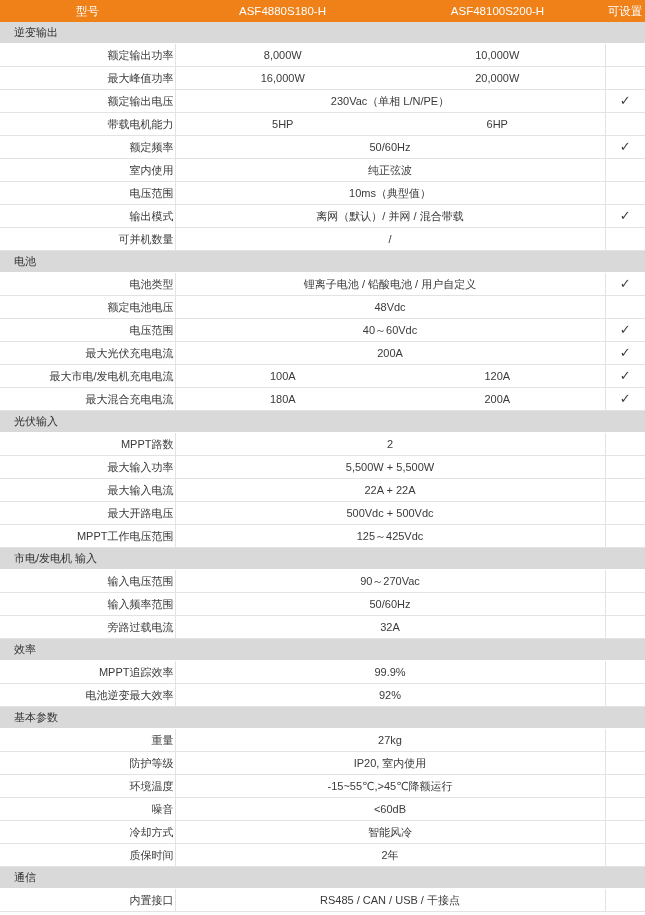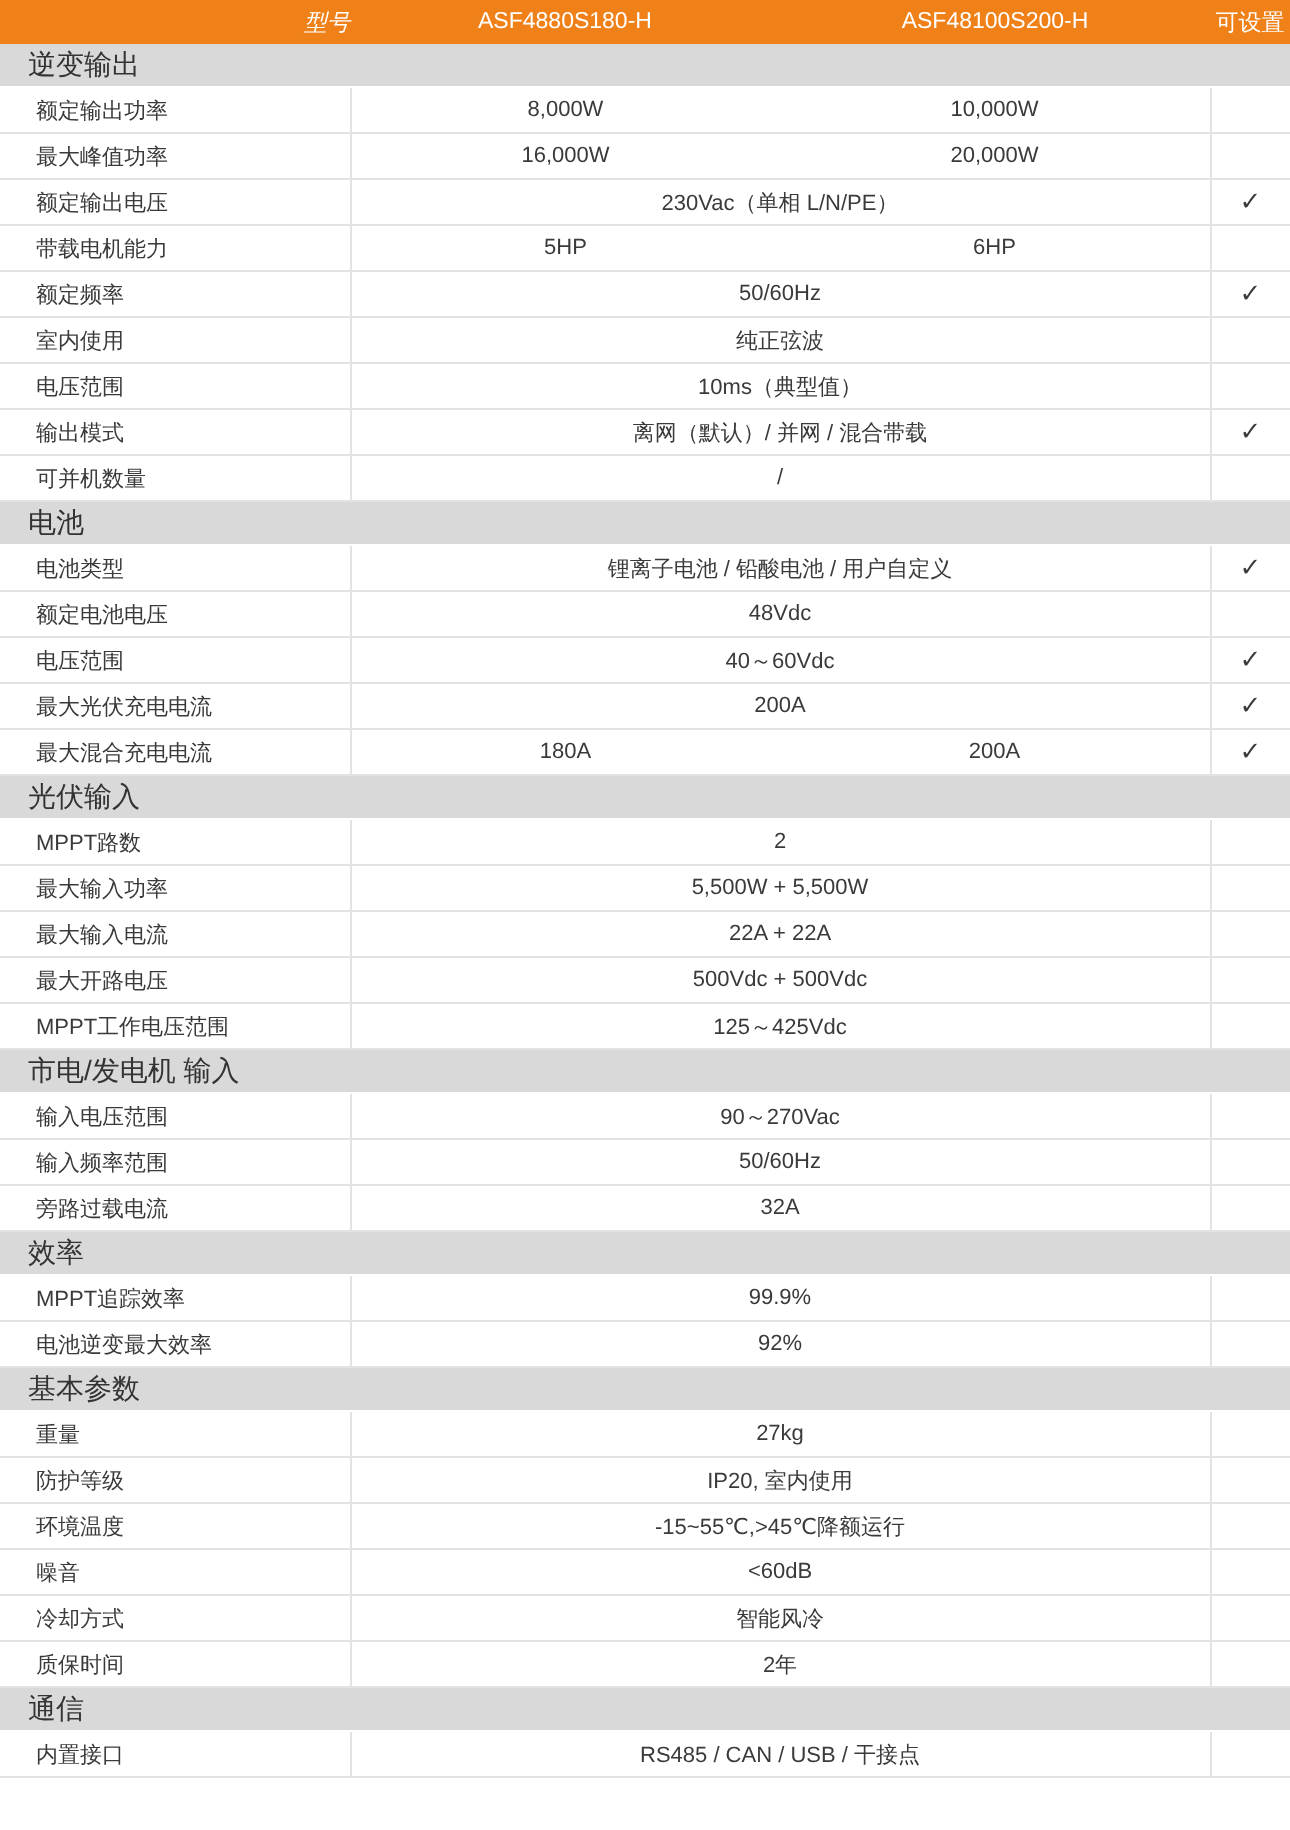--- a/index.html
+++ b/index.html
@@ -28,47 +28,46 @@
     color: #ffffff;
     font-weight: normal;
     font-size: 11.5px;
     height: 22px;
     padding: 0 0 0 0;
     text-align: center;
     border: none;
     vertical-align: middle;
   }
   thead th.th-label {
-    text-align: right;
+    text-align: center;
     padding-left: 0;
-    font-style: italic;
   }
   thead th.th-chk {
     text-align: center;
   }
 
   tr.section td {
     background: #d9d9d9;
     color: #333333;
     height: 19px;
-    font-size: 14px;
+    font-size: 11px;
     padding-left: 14px;
     border-bottom: 1px solid #ffffff;
   }
 
   tr.row td {
     height: 20px;
     border-bottom: 1px solid #e3e3e3;
     vertical-align: middle;
     font-size: 11px;
     color: #3a3a3a;
   }
   tr.row td.label {
     padding-left: 18px;
-    text-align: left;
+    text-align: right;
     border-right: 1px solid #e3e3e3;
   }
   tr.row td.val {
     text-align: center;
   }
   tr.row td.chk {
     text-align: center;
     color: #444444;
     font-size: 12px;
     border-left: 1px solid #e3e3e3;
@@ -167,20 +166,26 @@
         <td class="label">电压范围</td>
         <td class="val" colspan="2">40～60Vdc</td>
         <td class="chk"><span class="check">✓</span></td>
       </tr>
       <tr class="row">
         <td class="label">最大光伏充电电流</td>
         <td class="val" colspan="2">200A</td>
         <td class="chk"><span class="check">✓</span></td>
       </tr>
       <tr class="row">
+        <td class="label">最大市电/发电机充电电流</td>
+        <td class="val">100A</td>
+        <td class="val">120A</td>
+        <td class="chk"><span class="check">✓</span></td>
+      </tr>
+      <tr class="row">
         <td class="label">最大混合充电电流</td>
         <td class="val">180A</td>
         <td class="val">200A</td>
         <td class="chk"><span class="check">✓</span></td>
       </tr>
       <tr class="section">
         <td colspan="4">光伏输入</td>
       </tr>
       <tr class="row">
         <td class="label">MPPT路数</td>

